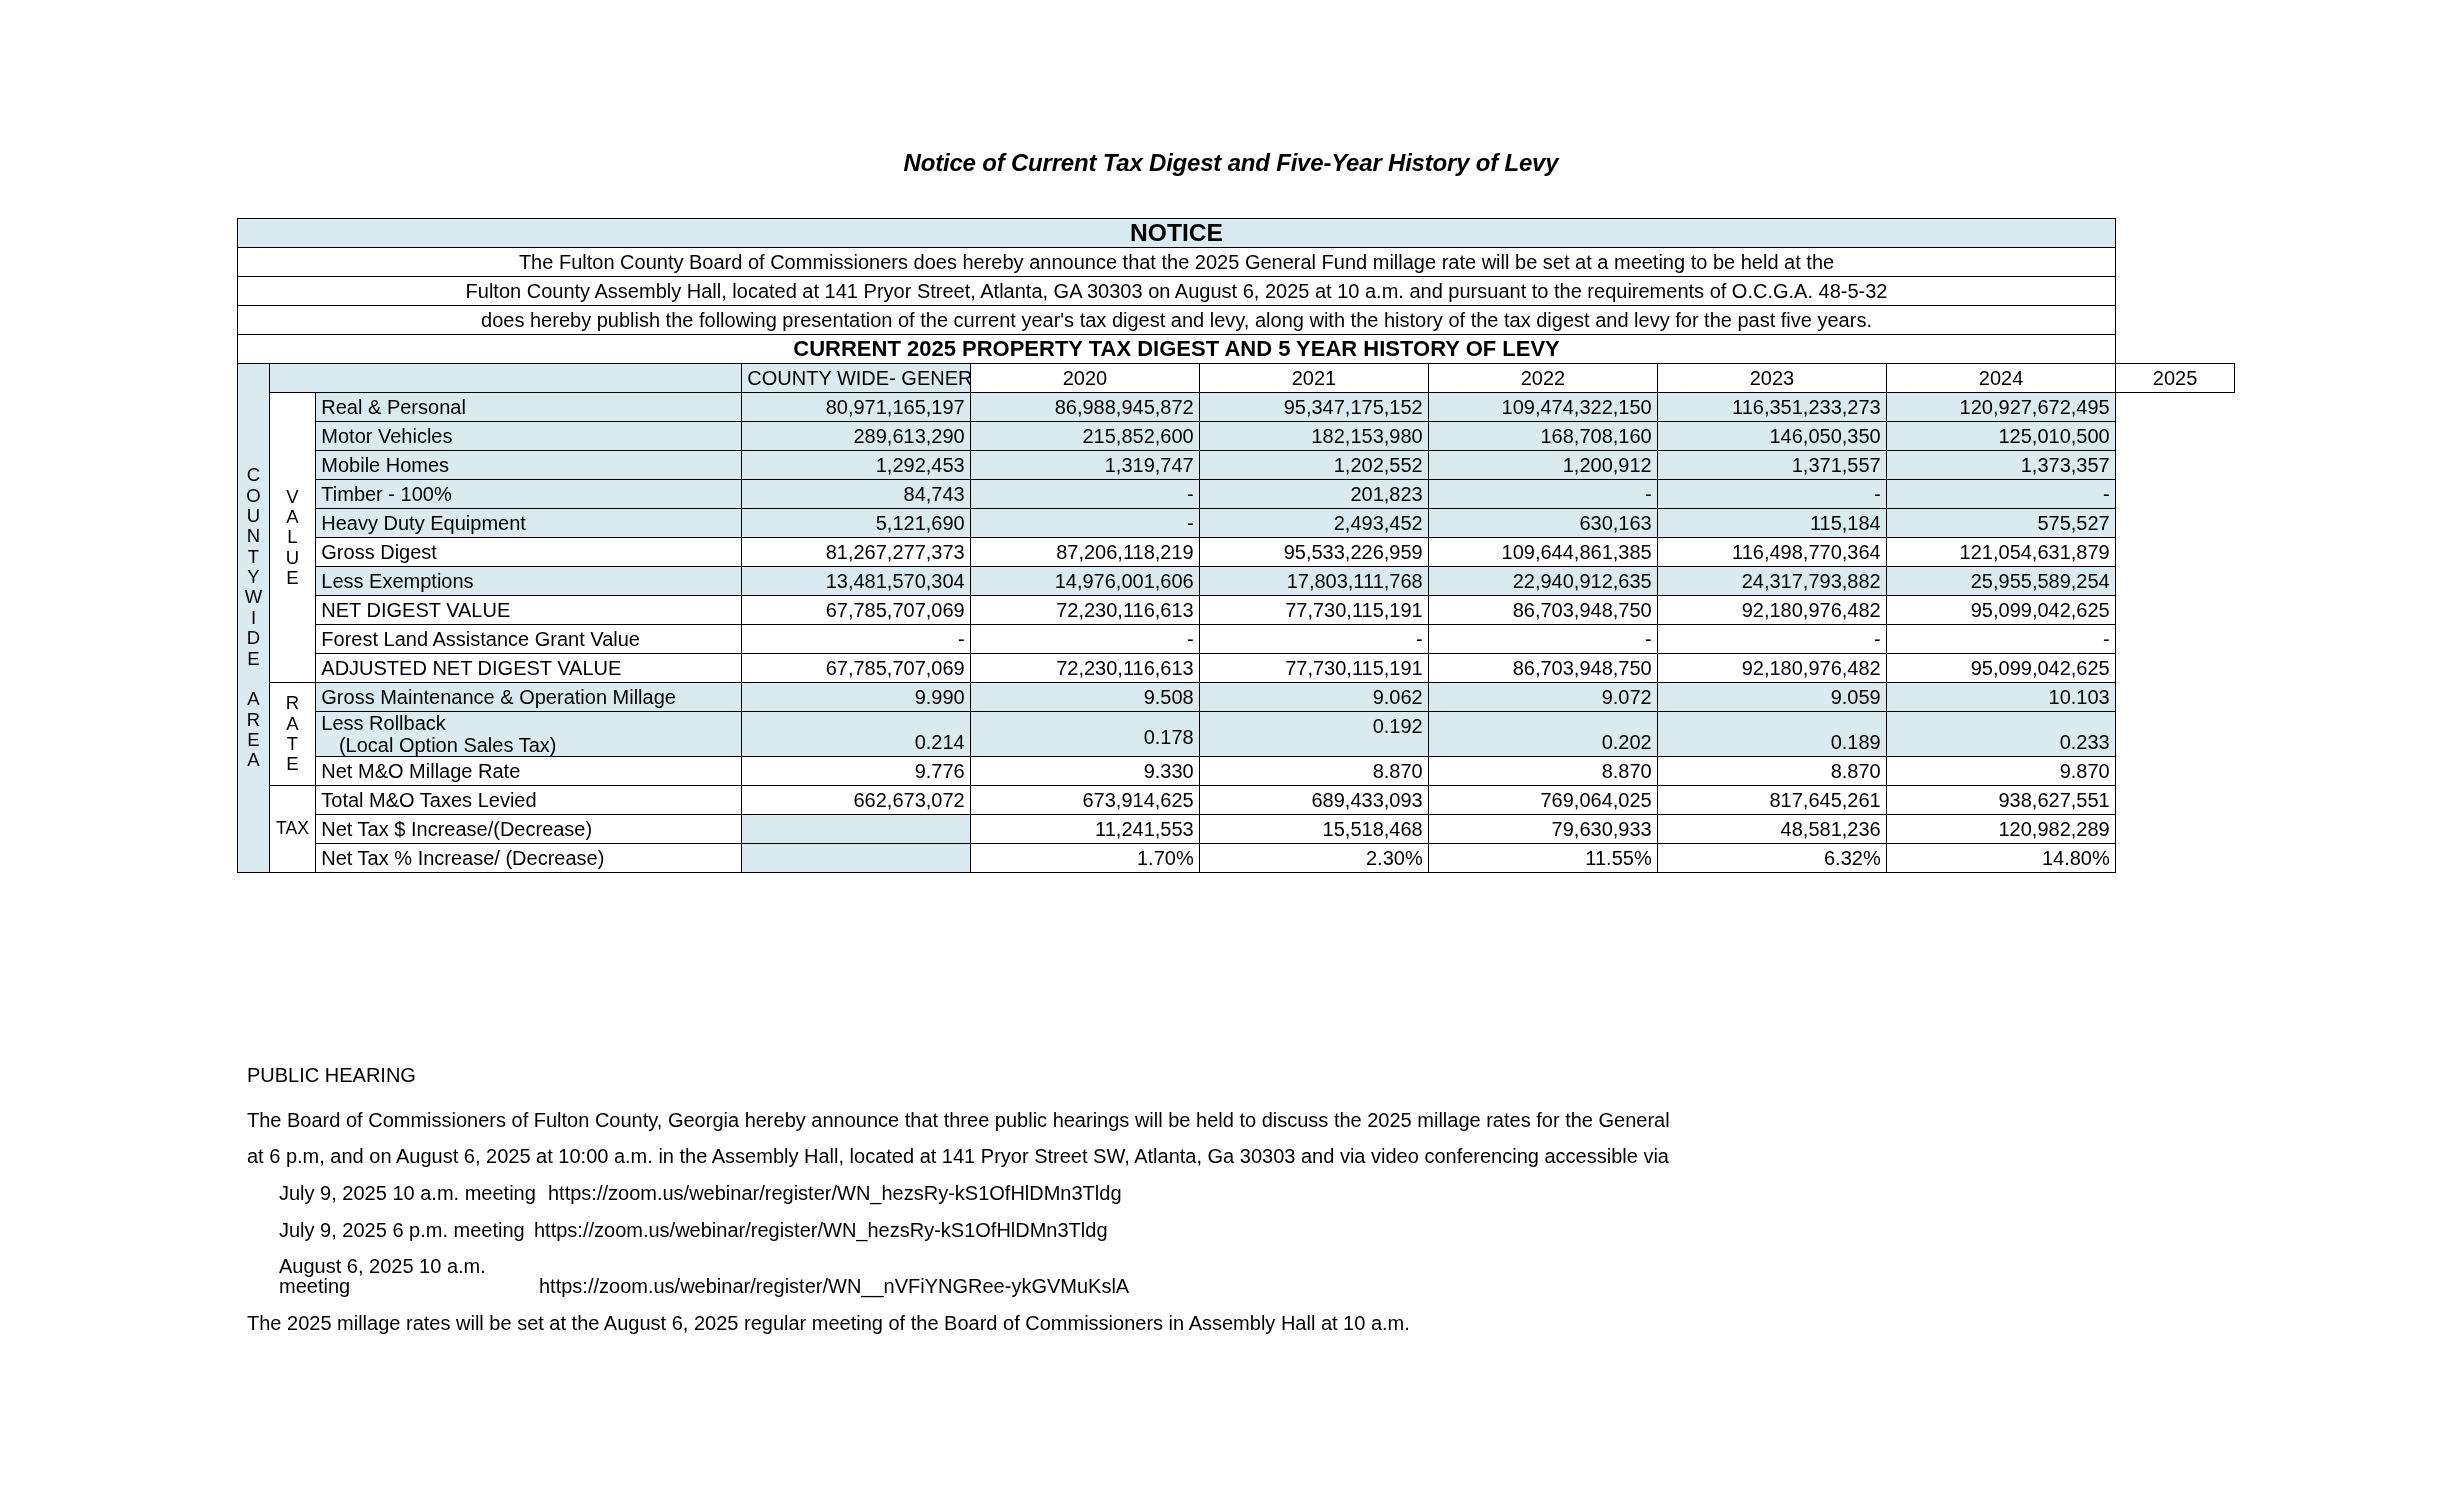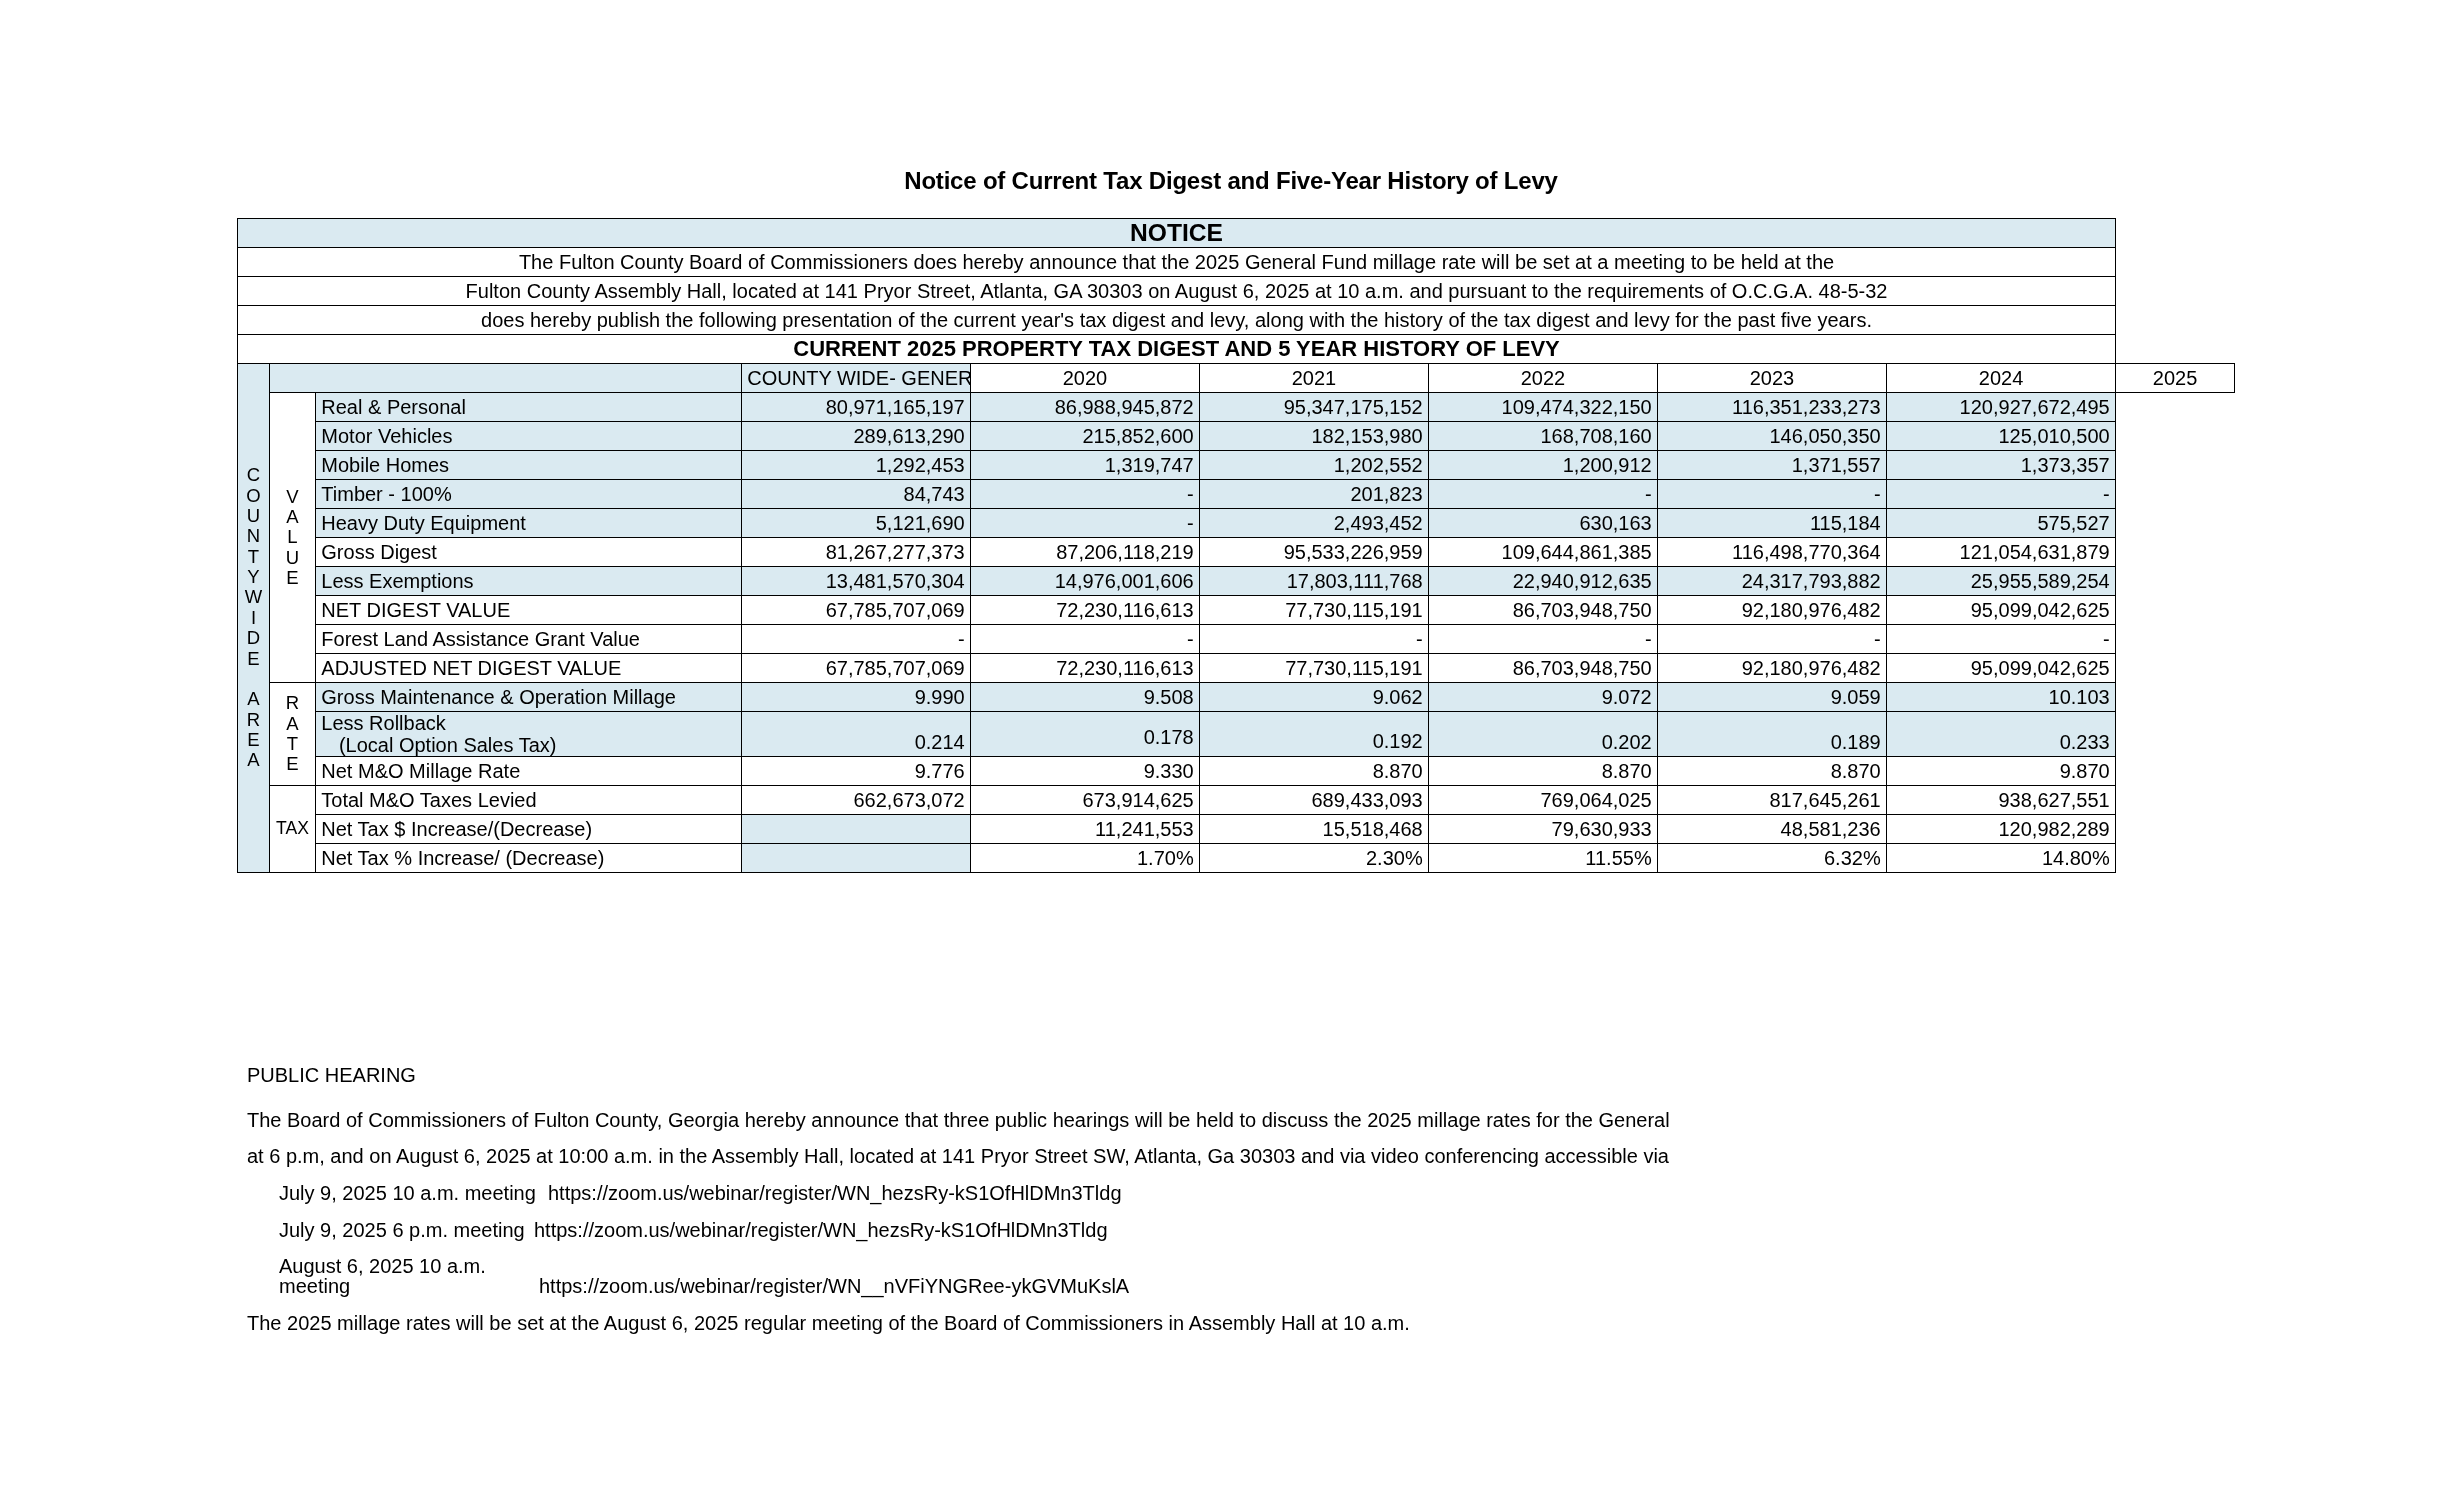--- a/index.html
+++ b/index.html
@@ -17,26 +17,27 @@
   .page {
     position: relative;
     width: 2462px;
     height: 1495px;
   }
 
   
   .doc-title {
     position: absolute;
     left: 0;
-    top: 167px;
+    top: 149px;
     width: 2462px;
     text-align: center;
     font-size: 24px;
     font-weight: bold;
     letter-spacing: -0.2px;
+    font-style: italic;
   }
 
   
   .tax-table {
     position: absolute;
     left: 237px;
     top: 218px;
     width: 1998px;
     border-collapse: collapse;
     table-layout: fixed;
@@ -290,21 +291,21 @@
           <td class="rgt shade">9.059</td>
           <td class="rgt shade">10.103</td>
         </tr>
         <tr>
           <td class="lft shade twoline">
             <span class="l1">Less Rollback</span>
             <span class="l2">(Local Option Sales Tax)</span>
           </td>
           <td class="rgt shade twoline" style="vertical-align:bottom;padding-bottom:3.5px;text-align:right;">0.214</td>
           <td class="rgt shade twoline" style="vertical-align:bottom;padding-bottom:8px;">0.178</td>
-          <td class="rgt shade twoline" style="vertical-align:bottom;padding-bottom:4px;">0.192</td>
+          <td class="rgt shade twoline" style="vertical-align:bottom;padding-bottom:19px;">0.192</td>
           <td class="rgt shade twoline" style="vertical-align:bottom;padding-bottom:3.5px;">0.202</td>
           <td class="rgt shade twoline" style="vertical-align:bottom;padding-bottom:3.5px;">0.189</td>
           <td class="rgt shade twoline" style="vertical-align:bottom;padding-bottom:3.5px;">0.233</td>
         </tr>
         <tr>
           <td class="lft">Net M&amp;O Millage Rate</td>
           <td class="rgt">9.776</td>
           <td class="rgt">9.330</td>
           <td class="rgt">8.870</td>
           <td class="rgt">8.870</td>

